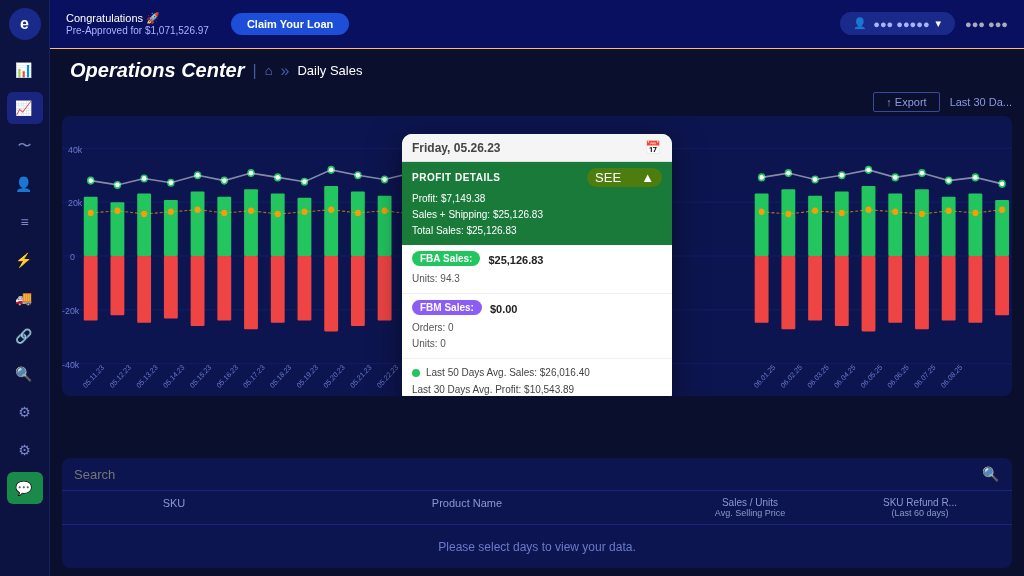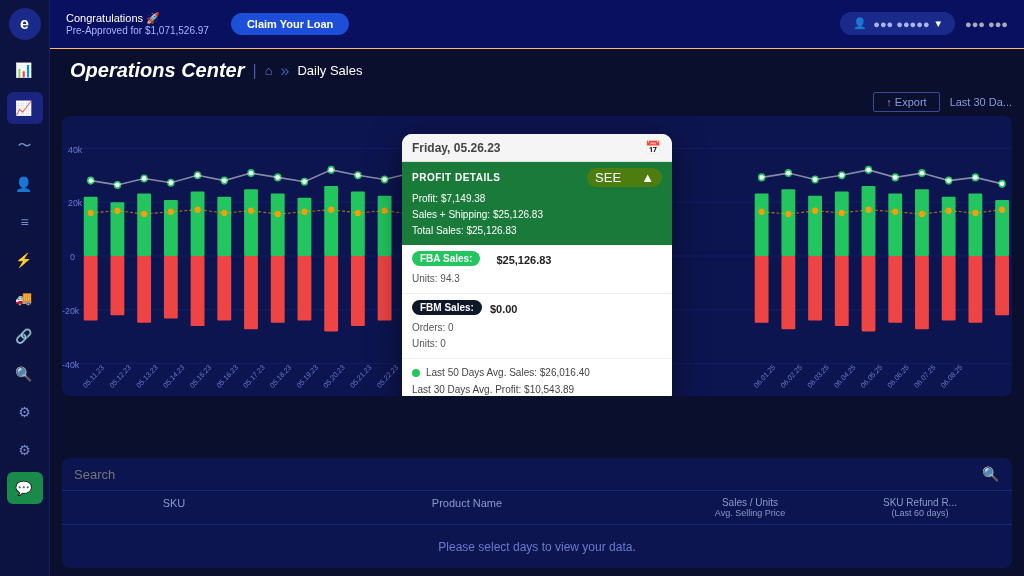--- a/index.html
+++ b/index.html
@@ -307,21 +307,21 @@
       background: #22c55e;
       color: #fff;
       border-radius: 10px;
       padding: 2px 8px;
       font-size: 10px;
       font-weight: 600;
       display: inline-block;
       margin-bottom: 3px;
     }
     .fbm-badge {
-      background: #0f172a;
+      background: #8b5cf6;
       color: #fff;
       border-radius: 10px;
       padding: 2px 8px;
       font-size: 10px;
       font-weight: 600;
       display: inline-block;
       margin-bottom: 3px;
     }
     .avg-section {
       padding: 5px 10px;
@@ -615,21 +615,21 @@
             </button>
           </div>
           <div class="profit-row">
             <div>Profit: $7,149.38</div>
             <div>Sales + Shipping: $25,126.83</div>
             <div>Total Sales: $25,126.83</div>
           </div>
         </div>
 
         <div class="fba-section">
-          <div style="display:flex;align-items:center;gap:16px;margin-bottom:2px;">
+          <div style="display:flex;align-items:center;gap:8px;margin-bottom:2px;">
             <span class="fba-badge">FBA Sales:</span>
             <span class="fba-sales-amount">$25,126.83</span>
           </div>
           <div class="sub-row">Units: 94.3</div>
         </div>
 
         <div class="fba-section">
           <div style="display:flex;align-items:center;gap:8px;margin-bottom:2px;">
             <span class="fbm-badge">FBM Sales:</span>
             <span class="fba-sales-amount">$0.00</span>

